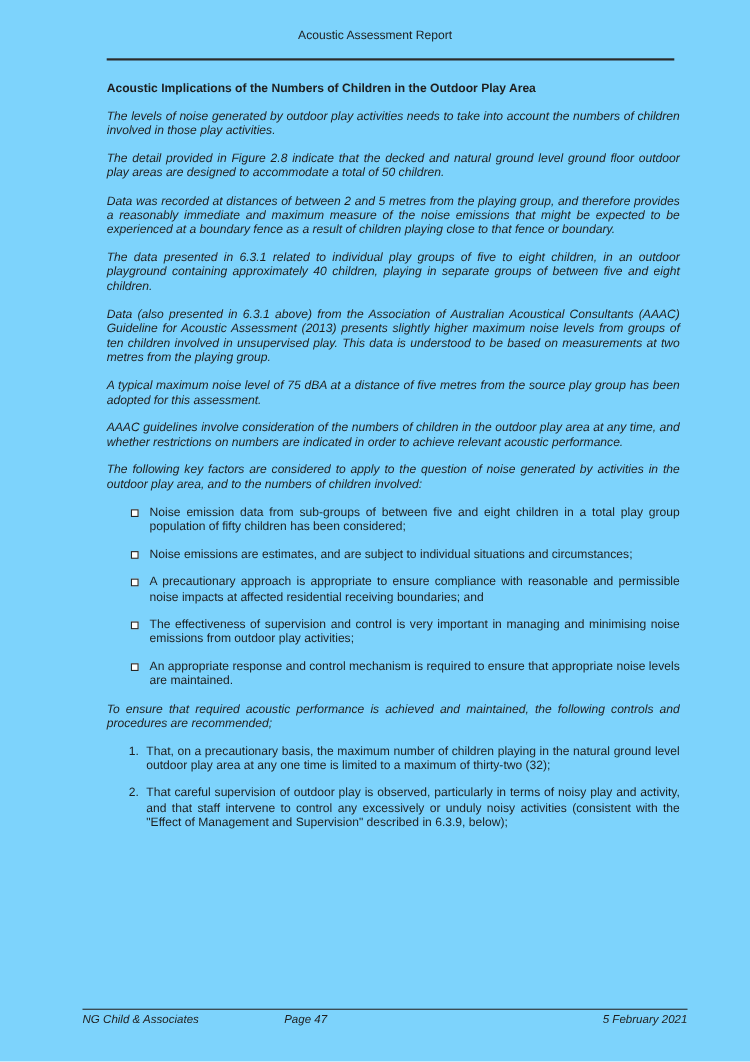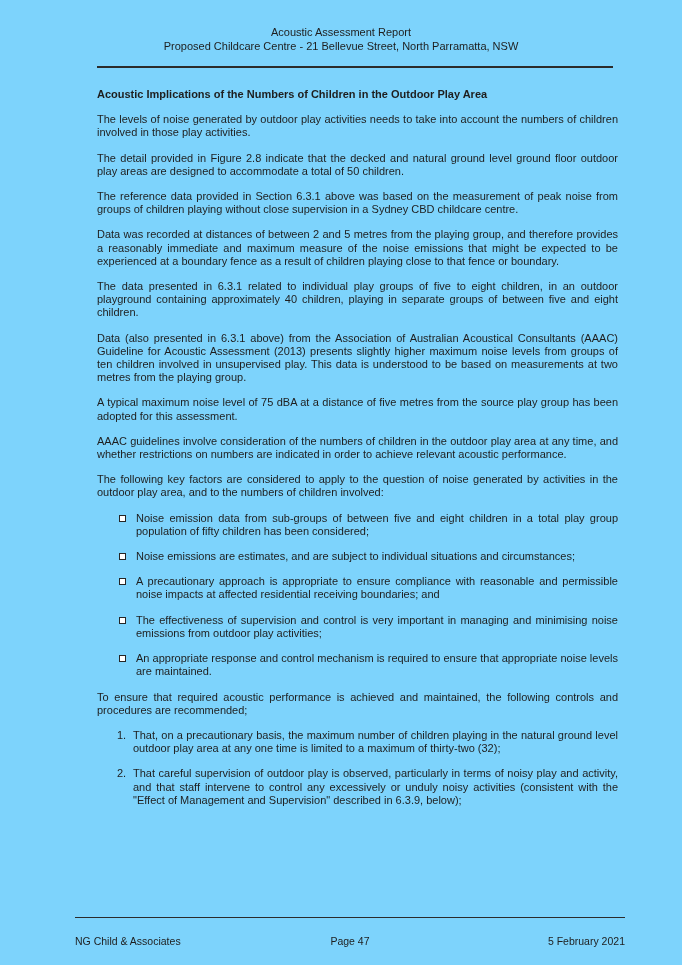--- a/index.html
+++ b/index.html
@@ -35,20 +35,21 @@
   }
   .section-heading {
     margin: 20px 0 0 0;
     font-weight: bold;
     font-size: 11px;
     text-align: left;
   }
   .para {
     margin: 12px 0 0 0;
     text-align: justify;
+    font-style: italic;
   }
   .bullet-row {
     display: flex;
     margin-top: 12px;
   }
   .bullet-marker {
     box-sizing: border-box;
     flex: none;
     width: 7px;
     height: 7px;
@@ -75,49 +76,48 @@
     text-align: justify;
   }
   .italic-seg {
   }
   .page-footer {
     position: absolute;
     top: 917px;
     left: 75px;
     width: 550px;
     border-top: 1px solid #2b2b2b;
-    padding-top: 17px;
+    padding-top: 3px;
     display: flex;
     font-size: 10.5px;
     line-height: 13px;
+    font-style: italic;
   }
   .page-footer .cell { flex: 1; }
   .page-footer .cell-left { text-align: left; }
-  .page-footer .cell-center { text-align: center; }
+  .page-footer .cell-center { }
   .page-footer .cell-right { text-align: right; }
 </style>
 </head>
 <body>
 
 <div class="page">
 
   <div class="page-header">
     <div>Acoustic Assessment Report</div>
-    <div>Proposed Childcare Centre - 21 Bellevue Street, North Parramatta, NSW</div>
   </div>
 
   <div class="header-divider"></div>
 
   <div class="content">
 
     <div class="section-heading">Acoustic Implications of the Numbers of Children in the Outdoor Play Area</div>
 
     <p class="para">The levels of noise generated by outdoor play activities needs to take into account the numbers of children involved in those play activities.</p>
     <p class="para">The detail provided in Figure 2.8 indicate that the decked and natural ground level ground floor outdoor play areas are designed to accommodate a total of 50 children.</p>
-    <p class="para">The reference data provided in Section 6.3.1 above was based on the measurement of peak noise from groups of children playing without close supervision in a Sydney CBD childcare centre.</p>
     <p class="para">Data was recorded at distances of between 2 and 5 metres from the playing group, and therefore provides a reasonably immediate and maximum measure of the noise emissions that might be expected to be experienced at a boundary fence as a result of children playing close to that fence or boundary.</p>
     <p class="para">The data presented in 6.3.1 related to individual play groups of five to eight children, in an outdoor playground containing approximately 40 children, playing in separate groups of between five and eight children.</p>
     <p class="para">Data (also presented in 6.3.1 above) from the Association of Australian Acoustical Consultants (AAAC) Guideline for Acoustic Assessment (2013) presents slightly higher maximum noise levels from groups of ten children involved in unsupervised play. This data is understood to be based on measurements at two metres from the playing group.</p>
     <p class="para">A typical maximum noise level of 75 dBA at a distance of five metres from the source play group has been adopted for this assessment.</p>
     <p class="para">AAAC guidelines involve consideration of the numbers of children in the outdoor play area at any time, and whether restrictions on numbers are indicated in order to achieve relevant acoustic performance.</p>
     <p class="para">The following key factors are considered to apply to the question of noise generated by activities in the outdoor play area, and to the numbers of children involved:</p>
 
     <div class="bullet-row">
       <span class="bullet-marker"></span>
       <span class="bullet-text">Noise emission data from sub-groups of between five and eight children in a total play group population of fifty children has been considered;</span>

